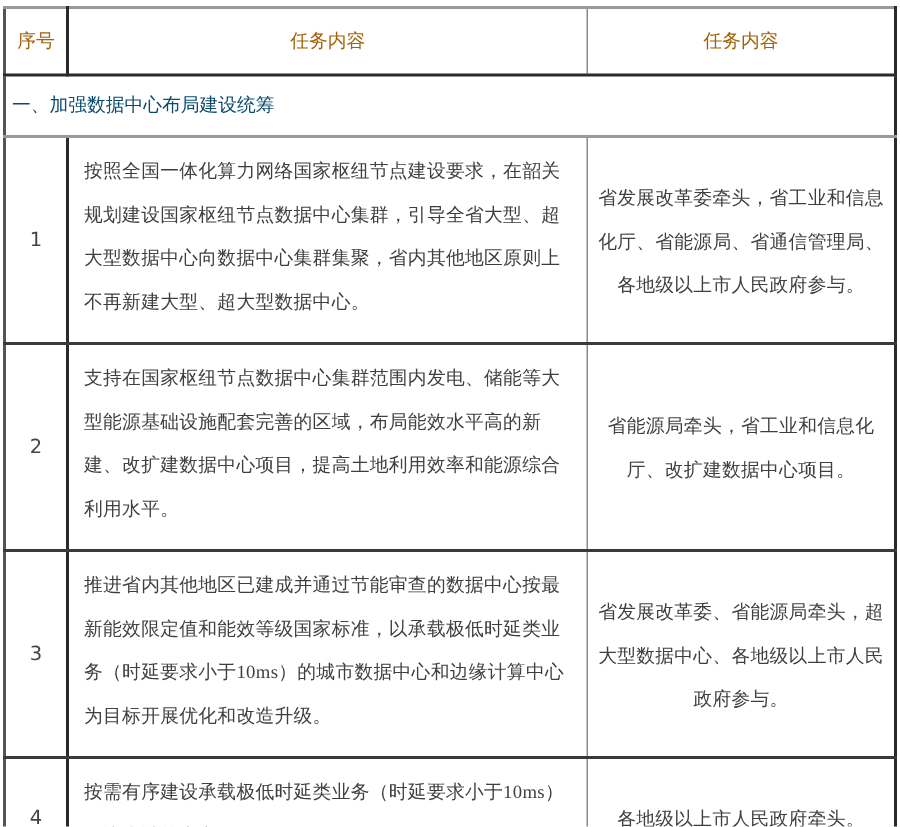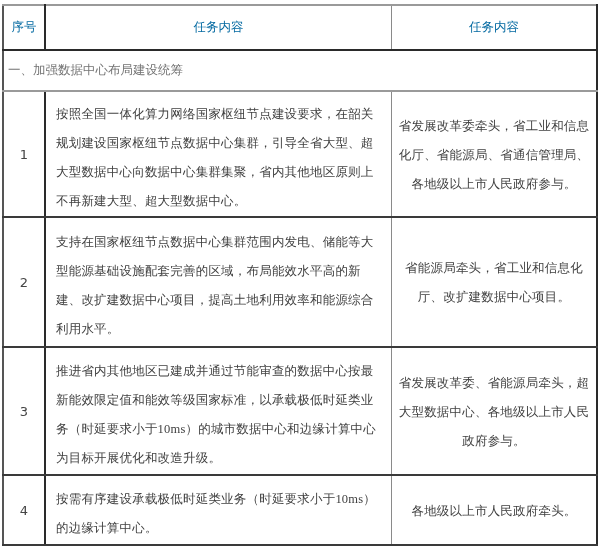--- a/index.html
+++ b/index.html
@@ -29,21 +29,21 @@
       vertical-align: middle;
       font-size: 12.5px;
       font-weight: normal;
       color: #3f3f3f;
     }
     
     table.task-table tr.header-row th {
       border-top: 2px solid #9a9a9a;
       border-bottom: 2px solid #2a2a2a;
       height: 43px;
-      color: #0369a1;
+      color: #a16207;
     }
     table.task-table th.col-seq,
     table.task-table td.col-seq {
       border-right: 2px solid #2a2a2a;
       border-left: 2px solid #555;
     }
     table.task-table th.col-unit,
     table.task-table td.col-unit {
       border-right: 2px solid #2a2a2a;
     }
@@ -55,28 +55,28 @@
     .col-content { width: 345px; font-family: Liberation Serif, serif; }
     .col-unit { width: 204px; }
 
     tr.section-row td {
       height: 39px;
       border-left: 2px solid #555;
       border-right: 2px solid #2a2a2a;
       border-bottom: 2px solid #9a9a9a;
       padding-left: 4px;
       text-align: left;
-      color: #737373;
+      color: #0c4a6e;
       font-size: 12.5px;
     }
     tr.task-row td {
       border-bottom: 2px solid #3a3a3a;
     }
     tr.task-row td.col-content {
-      padding: 8px 8px 0 10px;
+      padding: 8px 8px 12px 10px;
       line-height: 29px;
       text-align: left;
       letter-spacing: 0.2px;
     }
     tr.task-row td.col-unit {
       padding: 8px 6px 8px 6px;
       line-height: 29px;
       text-align: center;
       letter-spacing: 0.2px;
     }

